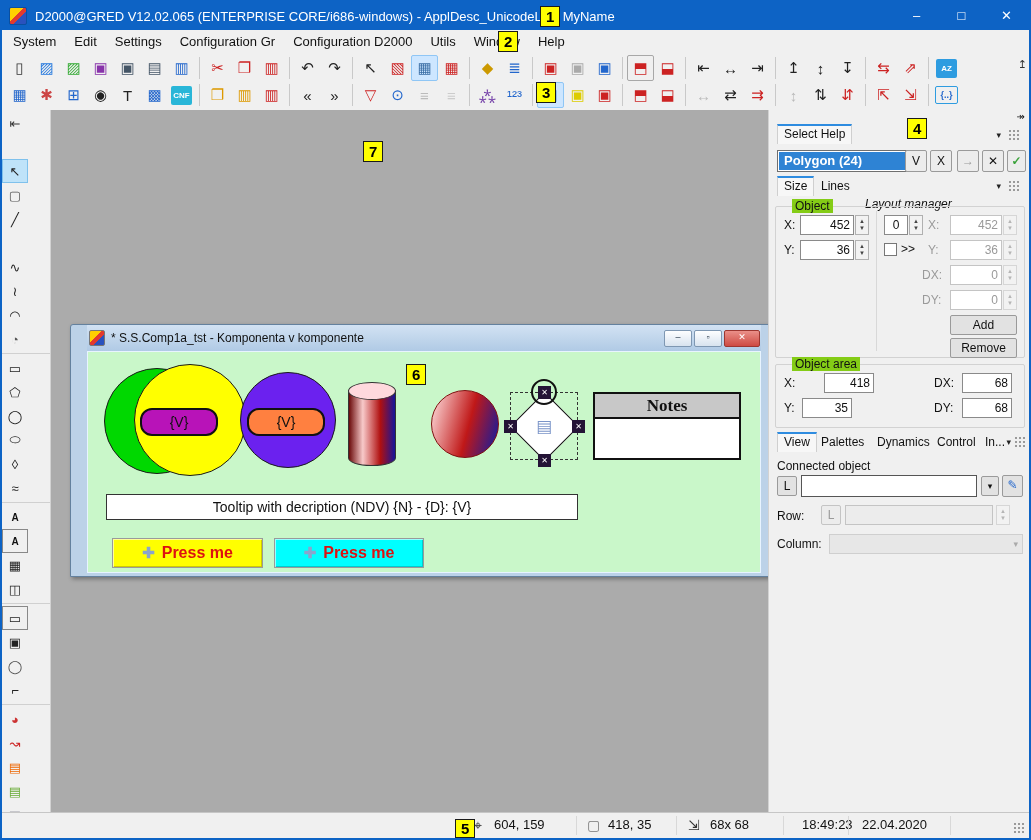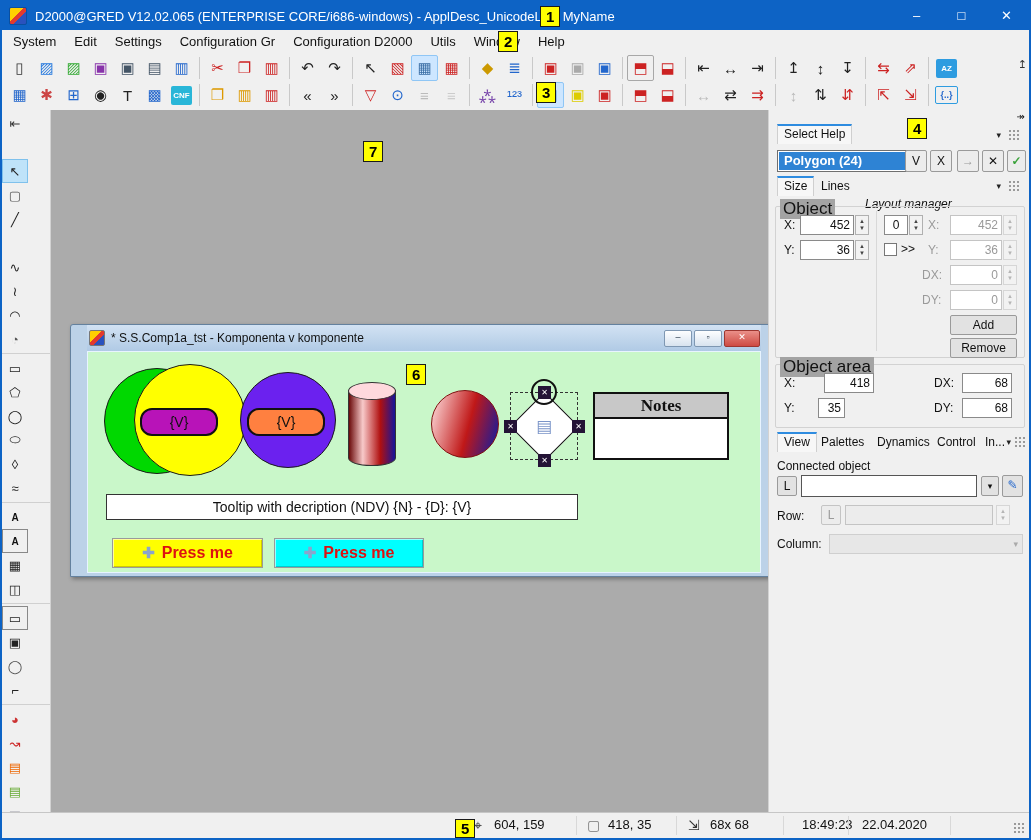--- a/index.html
+++ b/index.html
@@ -64,21 +64,21 @@
             border-radius:0 0 23px 23px / 0 0 8px 8px;}
   .sphere{position:absolute;left:343px;top:38px;width:66px;height:66px;border-radius:50%;border:1px solid #801010;
           background:linear-gradient(105deg,#f7c5c5 8%,#c01818 55%,#1b1b99 95%);}
   .sel-box{position:absolute;left:422px;top:40px;width:68px;height:68px;border:1px dashed #333;box-sizing:border-box;}
   .diamond{position:absolute;left:432px;top:50px;width:47px;height:47px;background:#fff;border:1px solid #111;
            transform:rotate(45deg);display:flex;align-items:center;justify-content:center;}
   .diamond .doc{transform:rotate(-45deg);color:#7a94c8;font-size:17px;}
   .handle{position:absolute;width:13px;height:13px;background:#241336;color:#fff;font-size:8px;line-height:13px;text-align:center;z-index:3;}
   #h-top{left:450px;top:34px}#h-bottom{left:450px;top:102px}#h-left{left:416px;top:68px}#h-right{left:484px;top:68px}
   .handle-ring{position:absolute;left:443px;top:27px;width:26px;height:26px;border:2px solid #111;border-radius:50%;box-sizing:border-box;z-index:2;}
-  .notes{position:absolute;left:505px;top:40px;width:136px;height:68px;border:2px solid #111;background:#fff;box-sizing:border-box;}
+  .notes{position:absolute;left:505px;top:40px;width:148px;height:68px;border:2px solid #111;background:#fff;box-sizing:border-box;}
   .notes-h{height:23px;background:#c8c8c8;border-bottom:2px solid #111;font-family:"Liberation Serif",serif;
            font-weight:bold;font-size:17px;text-align:center;line-height:23px;}
   .tooltipbox{position:absolute;left:18px;top:142px;width:470px;height:24px;background:#fff;border:1px solid #333;
               text-align:center;line-height:24px;font-size:14px;}
   .pressbtn{position:absolute;top:186px;height:30px;border:1px solid #9a9a9a;box-sizing:border-box;
             box-shadow:inset 1px 1px 0 rgba(255,255,255,.6),inset -1px -1px 0 rgba(0,0,0,.2);
             display:flex;align-items:center;justify-content:center;gap:7px;font-size:16px;font-weight:bold;color:#dd1111;}
   #btn1{left:24px;width:151px;background:#ffff00;}
   #btn2{left:186px;width:150px;background:#00ffff;}
   .plus{color:#8aa4cc;font-size:15px;font-weight:bold;}
@@ -96,21 +96,21 @@
   .rp-tab-plain{position:absolute;line-height:20px;padding:0 4px;}
   .dd{position:absolute;font-size:9px;color:#222;}
   .grip{position:absolute;width:13px;height:12px;background-image:radial-gradient(#9a9a9a 1px,transparent 1.3px);background-size:4px 4px;}
   #rp-sel{position:absolute;left:8px;top:40px;width:122px;height:20px;background:#2e83d4;border:1px solid #6f6f6f;
           box-shadow:inset 0 0 0 1px #fff;color:#fff;font-weight:bold;font-size:13px;padding-left:6px;line-height:20px;}
   .rp-btn{position:absolute;top:40px;width:22px;height:22px;background:#ececec;border:1px solid #9a9a9a;border-radius:2px;
           text-align:center;line-height:20px;font-size:12px;box-sizing:border-box;}
   #rp-apply{color:#3aa23a;font-weight:bold;}
   #rp-arrow{color:#999;}
   .grp{position:absolute;border:1px solid #d2d2d2;border-radius:2px;}
-  .grp-label{position:absolute;top:-8px;left:4px;background:#a3a3a3;padding:0 3px;font-size:17px;}
+  .grp-label{position:absolute;top:-8px;left:16px;background:#84cc16;padding:0 3px;font-size:12px;}
   .lbl{position:absolute;line-height:20px;}
   .lbl.dis{color:#9a9a9a;}
   .inp{position:absolute;background:#fff;border:1px solid #8a8a8a;font-size:12px;text-align:right;
        padding:0 3px;height:20px;line-height:18px;box-sizing:border-box;}
   .inp.dis{color:#9a9a9a;border-color:#c4c4c4;}
   .spin{position:absolute;width:14px;height:20px;border:1px solid #b0b0b0;background:#f2f2f2;box-sizing:border-box;
         display:flex;flex-direction:column;align-items:center;justify-content:center;font-size:6px;line-height:7px;color:#444;}
   .spin.dis{color:#b5b5b5;border-color:#d6d6d6;}
   .cb{position:absolute;width:13px;height:13px;background:#fff;border:1px solid #777;box-sizing:border-box;}
   .pbtn{position:absolute;background:#e2e2e2;border:1px solid #9a9a9a;border-radius:2px;text-align:center;
@@ -374,21 +374,21 @@
       <span class="spin dis" style="left:227px;top:83px;">▲<br>▼</span>
       <span class="pbtn" style="left:174px;top:108px;width:67px;height:20px;">Add</span>
       <span class="pbtn" style="left:174px;top:131px;width:67px;height:20px;">Remove</span>
     </div>
 
     <div class="grp" style="left:6px;top:254px;width:248px;height:62px;">
       <span class="grp-label">Object area</span>
       <span class="lbl" style="left:8px;top:8px;">X:</span>
       <span class="inp" style="left:26px;top:8px;width:50px;margin-left:22px;">418</span>
       <span class="lbl" style="left:8px;top:33px;">Y:</span>
-      <span class="inp" style="left:26px;top:33px;width:27px;margin-left:16px;">35</span>
+      <span class="inp" style="left:26px;top:33px;width:50px;">35</span>
       <span class="lbl" style="left:158px;top:8px;">DX:</span>
       <span class="inp" style="left:186px;top:8px;width:50px;">68</span>
       <span class="lbl" style="left:158px;top:33px;">DY:</span>
       <span class="inp" style="left:186px;top:33px;width:50px;">68</span>
     </div>
 
     <span class="rp-tab" style="left:8px;top:322px;">View</span>
     <span class="rp-tab-plain" style="left:48px;top:322px;">Palettes</span>
     <span class="rp-tab-plain" style="left:104px;top:322px;">Dynamics</span>
     <span class="rp-tab-plain" style="left:164px;top:322px;">Control</span>

